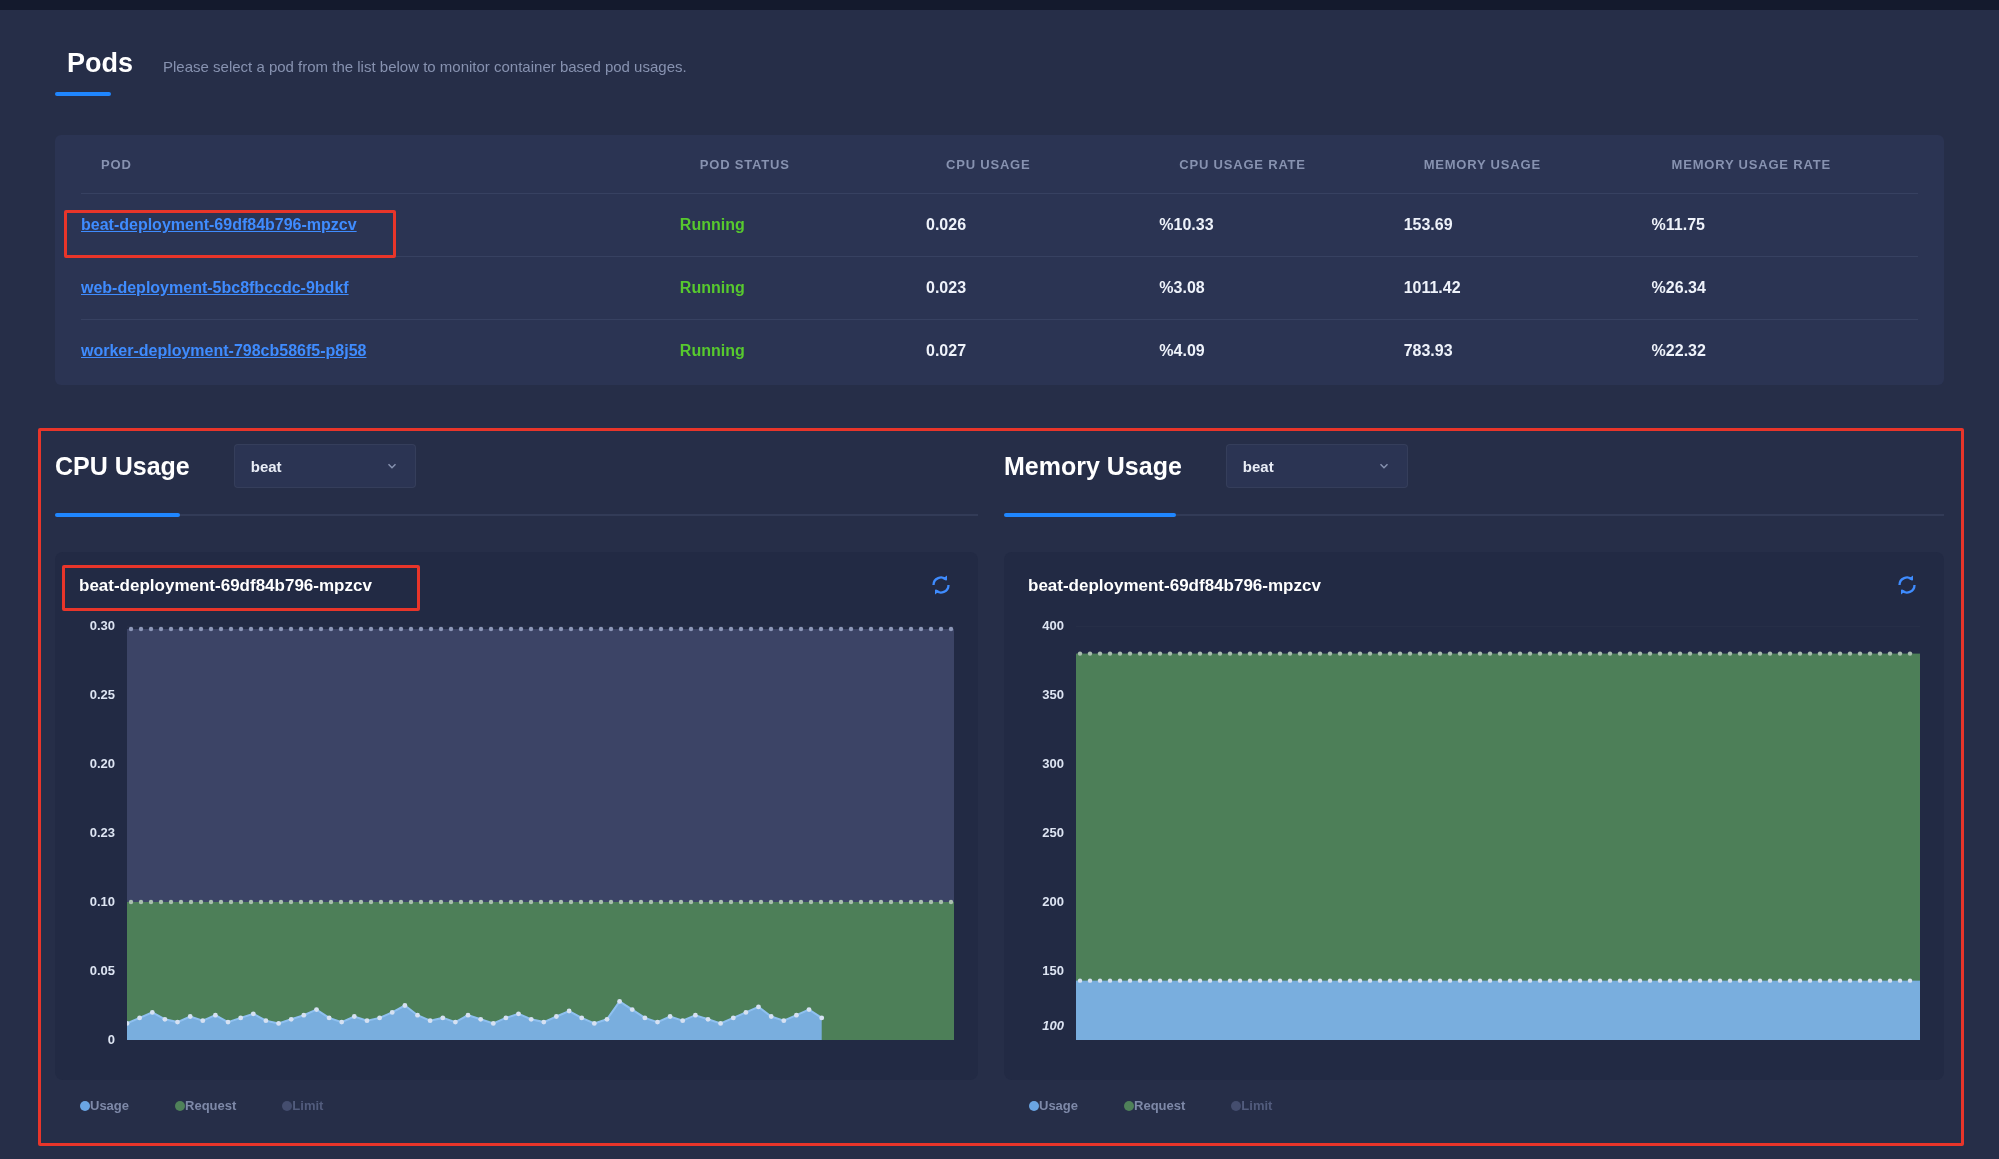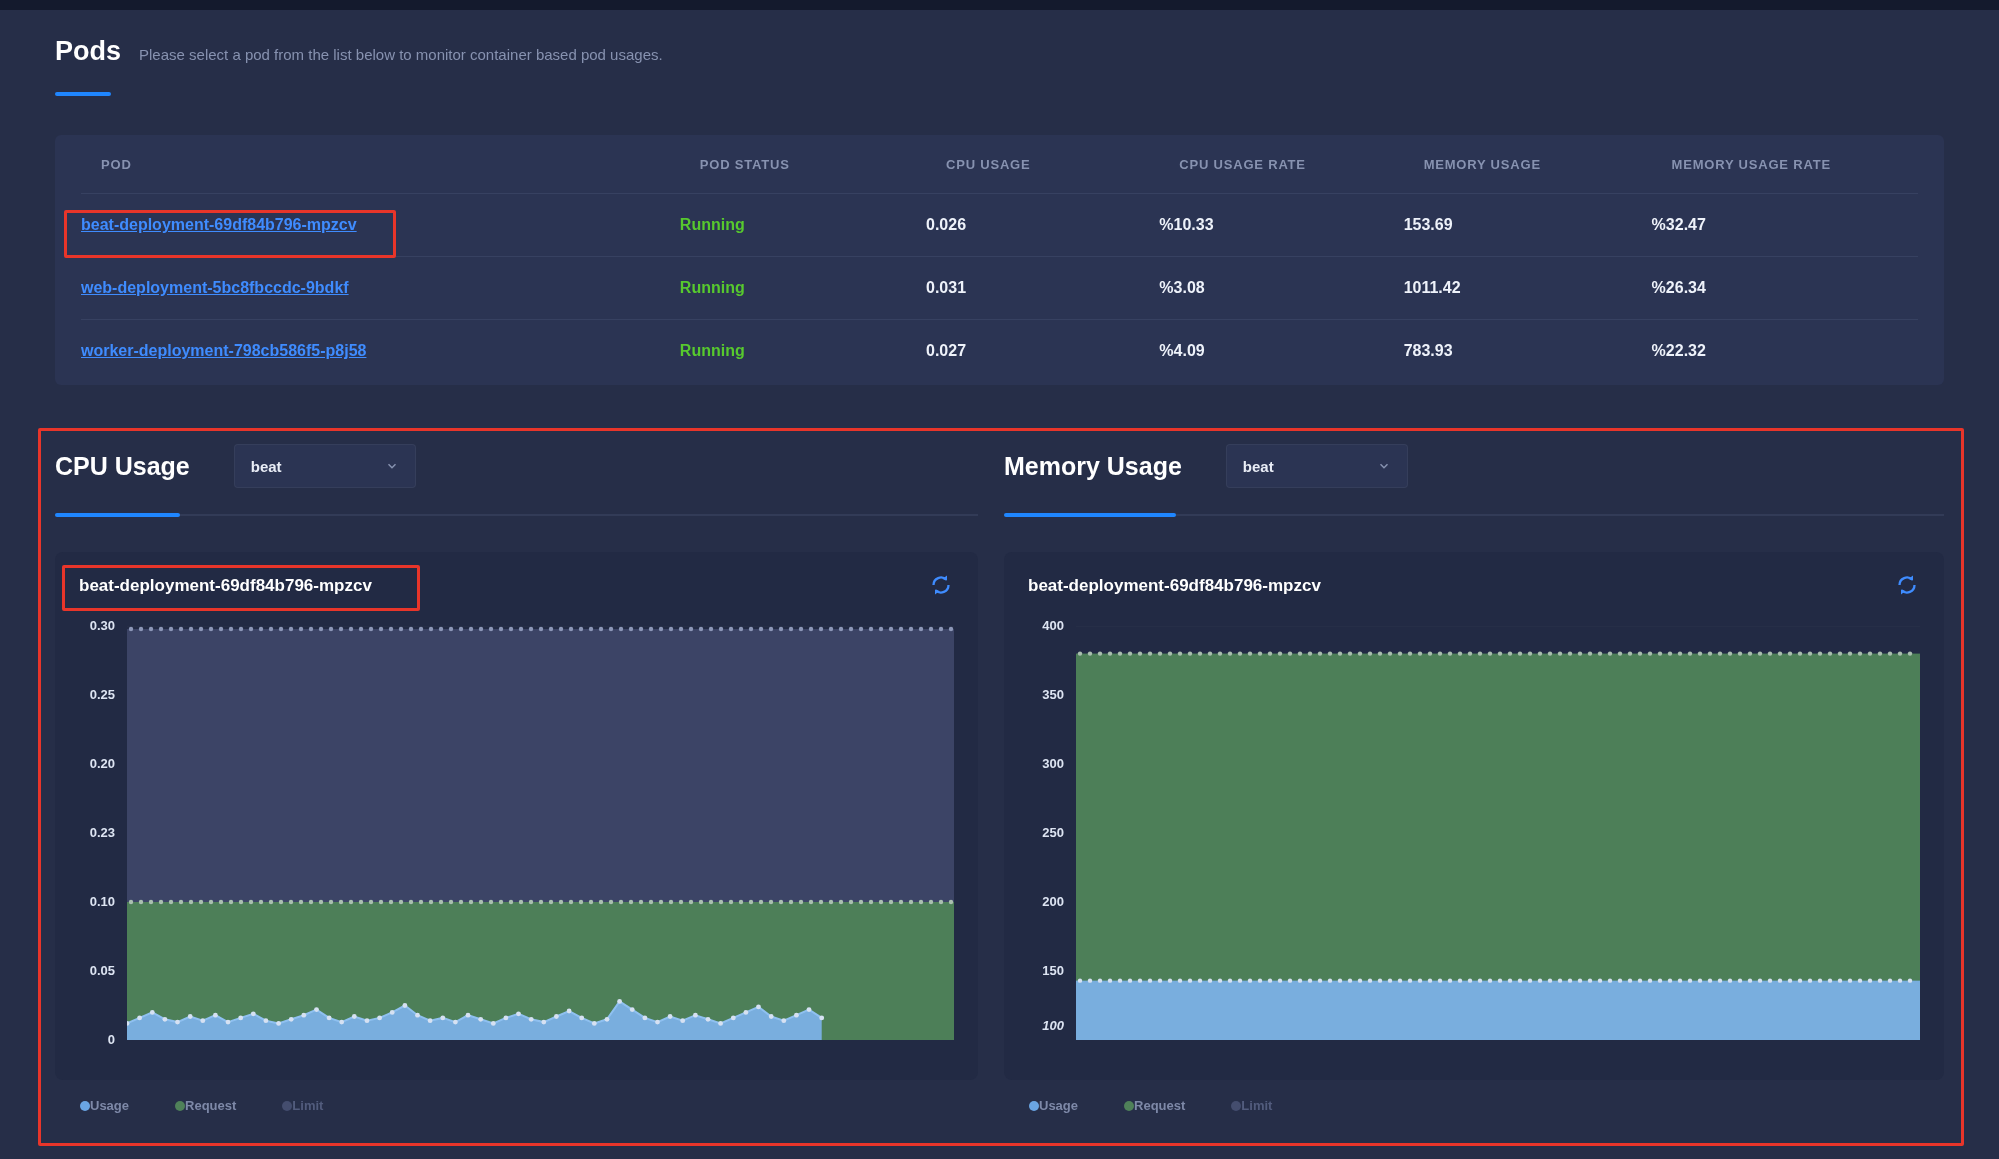--- a/index.html
+++ b/index.html
@@ -2,21 +2,21 @@
 <html><head>
 <meta charset="utf-8">
 <style>
   html,body{margin:0;padding:0;background:#10162a;}
   .screen{position:relative;width:1999px;height:1159px;background:#262e48;overflow:hidden;
           font-family:"Liberation Sans",sans-serif;}
   .topstrip{position:absolute;top:0;left:0;right:0;height:10px;background:#141a2d;}
 
   
   .page-header{position:absolute;left:55px;top:36px;display:flex;align-items:baseline;gap:18px;}
-  .page-title{font-size:27px;font-weight:700;color:#ffffff;margin:0;}
+  .page-title{font-size:27px;font-weight:700;color:#ffffff;margin:12px;}
   .page-subtitle{font-size:15px;color:#8792b0;}
   .pods-underline{position:absolute;left:55px;top:92px;width:56px;height:4px;background:#1f86ff;border-radius:2px;}
 
   
   .table-card{position:absolute;left:55px;top:135px;width:1889px;height:250px;background:#2b3453;
               border-radius:6px;padding:0 26px;box-sizing:border-box;}
   .t-row{display:grid;grid-template-columns:32.6% 13.4% 12.7% 13.3% 13.5% auto;align-items:center;height:62px;}
   .t-head{height:58px;}
   .t-head .cell{font-size:13px;color:#8792b0;font-weight:700;letter-spacing:0.8px;margin-left:20px;}
   .t-body .t-row{border-top:1px solid rgba(142,158,197,0.13);}
@@ -85,26 +85,26 @@
         <div class="cell">MEMORY USAGE</div>
         <div class="cell">MEMORY USAGE RATE</div>
       </div>
     <div class="t-body" id="table-body">
         <div class="t-row">
           <a class="pod-link">beat-deployment-69df84b796-mpzcv</a>
           <span class="status">Running</span>
           <span class="val">0.026</span>
           <span class="val">%10.33</span>
           <span class="val">153.69</span>
-          <span class="val">%32.47</span>
+          <span class="val">%11.75</span>
         </div>
         <div class="t-row">
           <a class="pod-link">web-deployment-5bc8fbccdc-9bdkf</a>
           <span class="status">Running</span>
-          <span class="val">0.031</span>
+          <span class="val">0.023</span>
           <span class="val">%3.08</span>
           <span class="val">1011.42</span>
           <span class="val">%26.34</span>
         </div>
         <div class="t-row">
           <a class="pod-link">worker-deployment-798cb586f5-p8j58</a>
           <span class="status">Running</span>
           <span class="val">0.027</span>
           <span class="val">%4.09</span>
           <span class="val">783.93</span>

